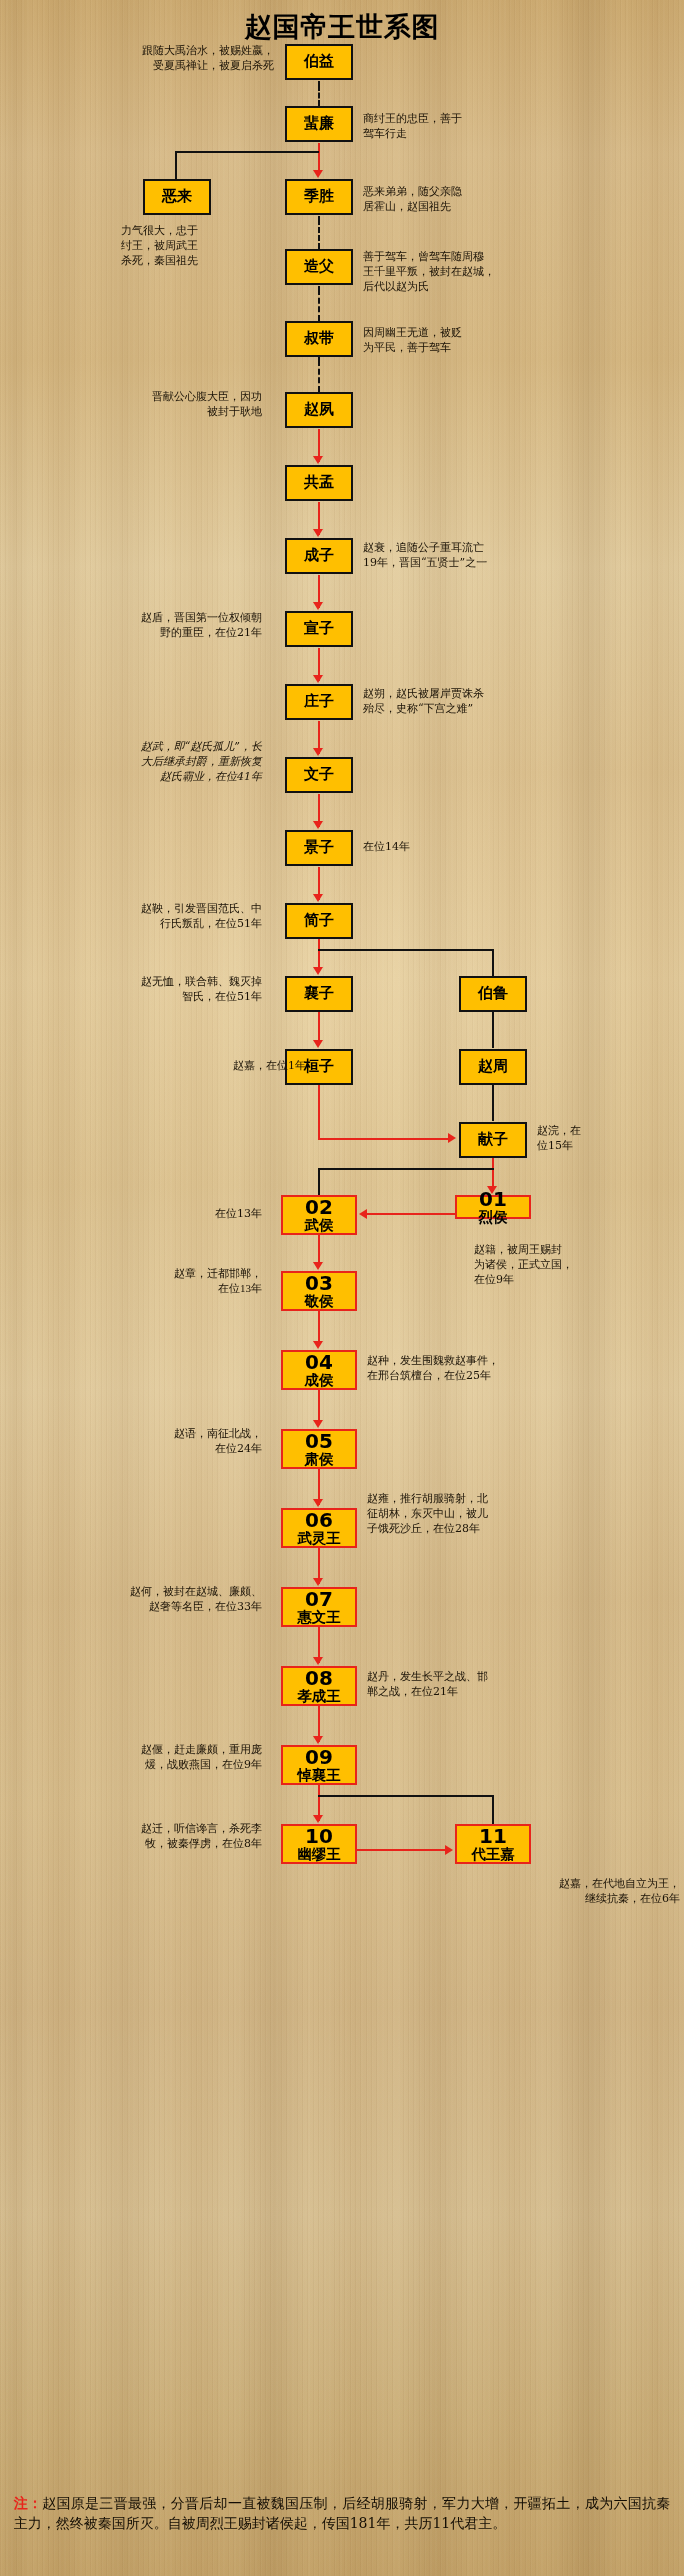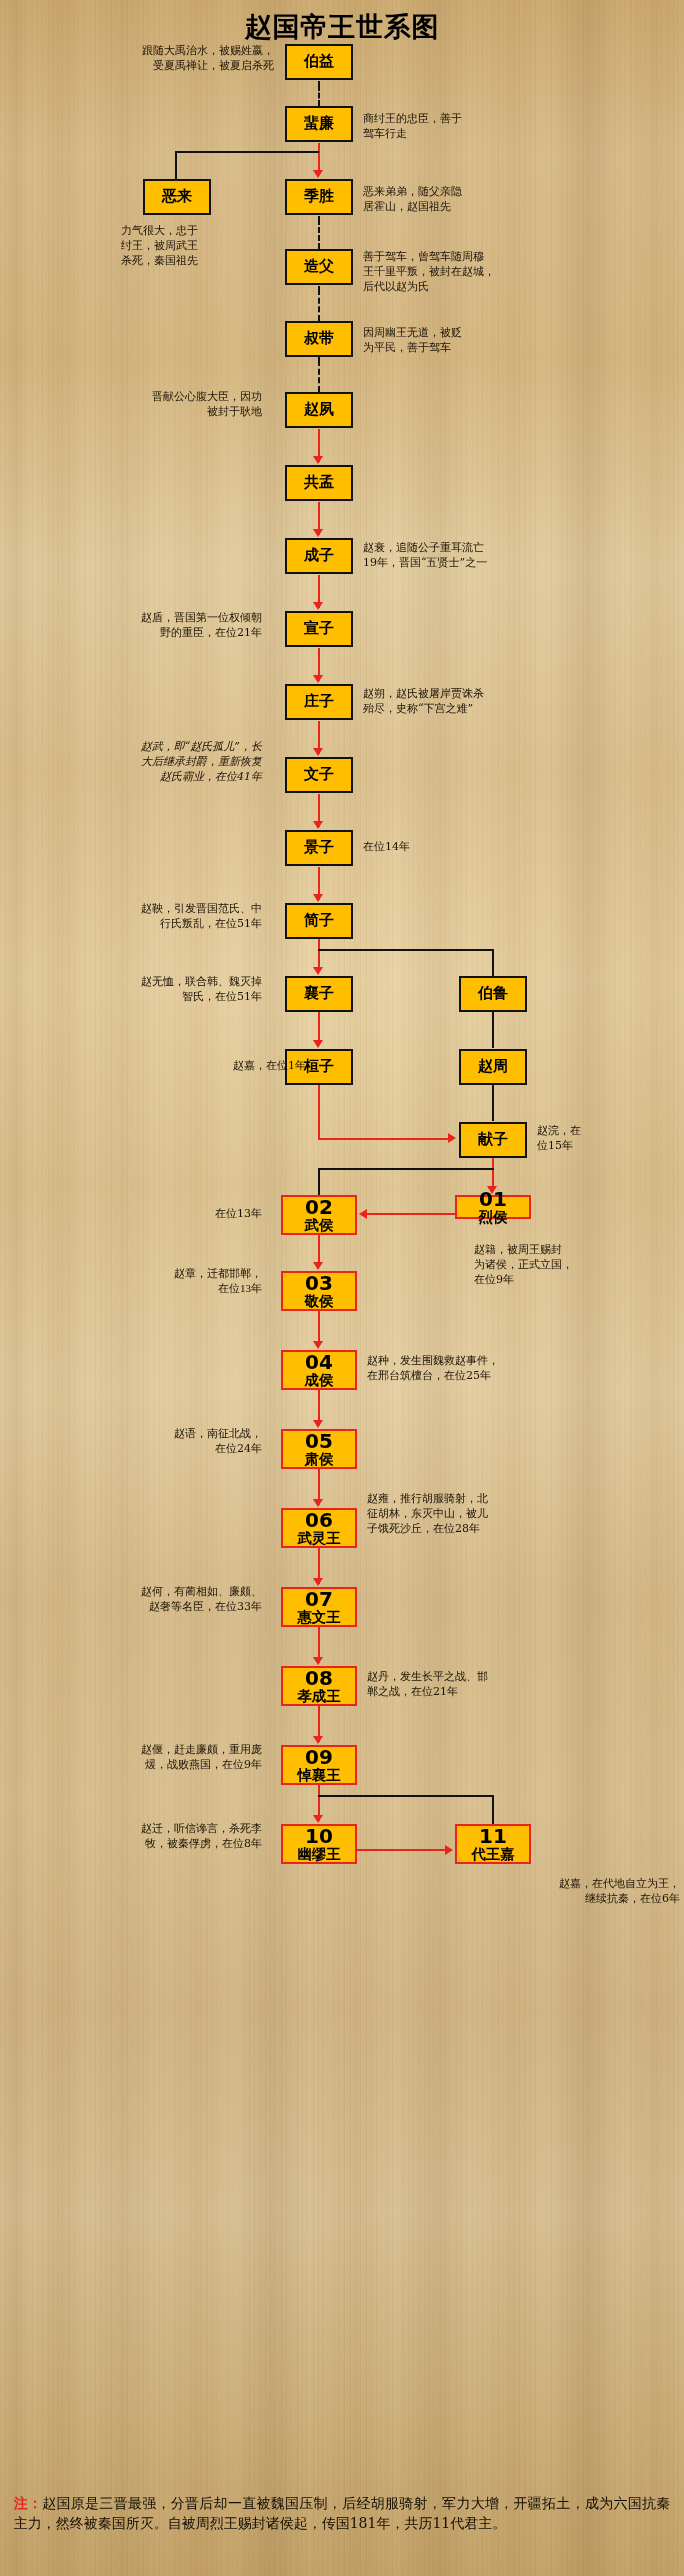--- a/index.html
+++ b/index.html
@@ -366,21 +366,21 @@
   <div class="note l" style="left:367px;top:1491px;width:315px;">赵雍，推行胡服骑射，北
 征胡林，东灭中山，被儿
 子饿死沙丘，在位28年</div>
   <div class="ln red" style="left:318px;top:1548px;width:2.3px;height:36px;"></div>
   <div class="arrow down" style="left:313px;top:1578px;"></div>
 
   <div class="node king" style="left:281px;top:1587px;width:76px;height:40px;">
     <span class="num">07</span>
     <span class="nm">惠文王</span>
   </div>
-  <div class="note r" style="left:0px;top:1584px;width:262px;">赵何，有蔺相如、廉颇、
+  <div class="note r" style="left:0px;top:1584px;width:262px;">赵何，被封在赵城、廉颇、
 赵奢等名臣，在位33年</div>
   <div class="ln red" style="left:318px;top:1627px;width:2.3px;height:36px;"></div>
   <div class="arrow down" style="left:313px;top:1657px;"></div>
 
   <div class="node king" style="left:281px;top:1666px;width:76px;height:40px;">
     <span class="num">08</span>
     <span class="nm">孝成王</span>
   </div>
   <div class="note l" style="left:367px;top:1669px;width:315px;">赵丹，发生长平之战、邯
 郸之战，在位21年</div>

